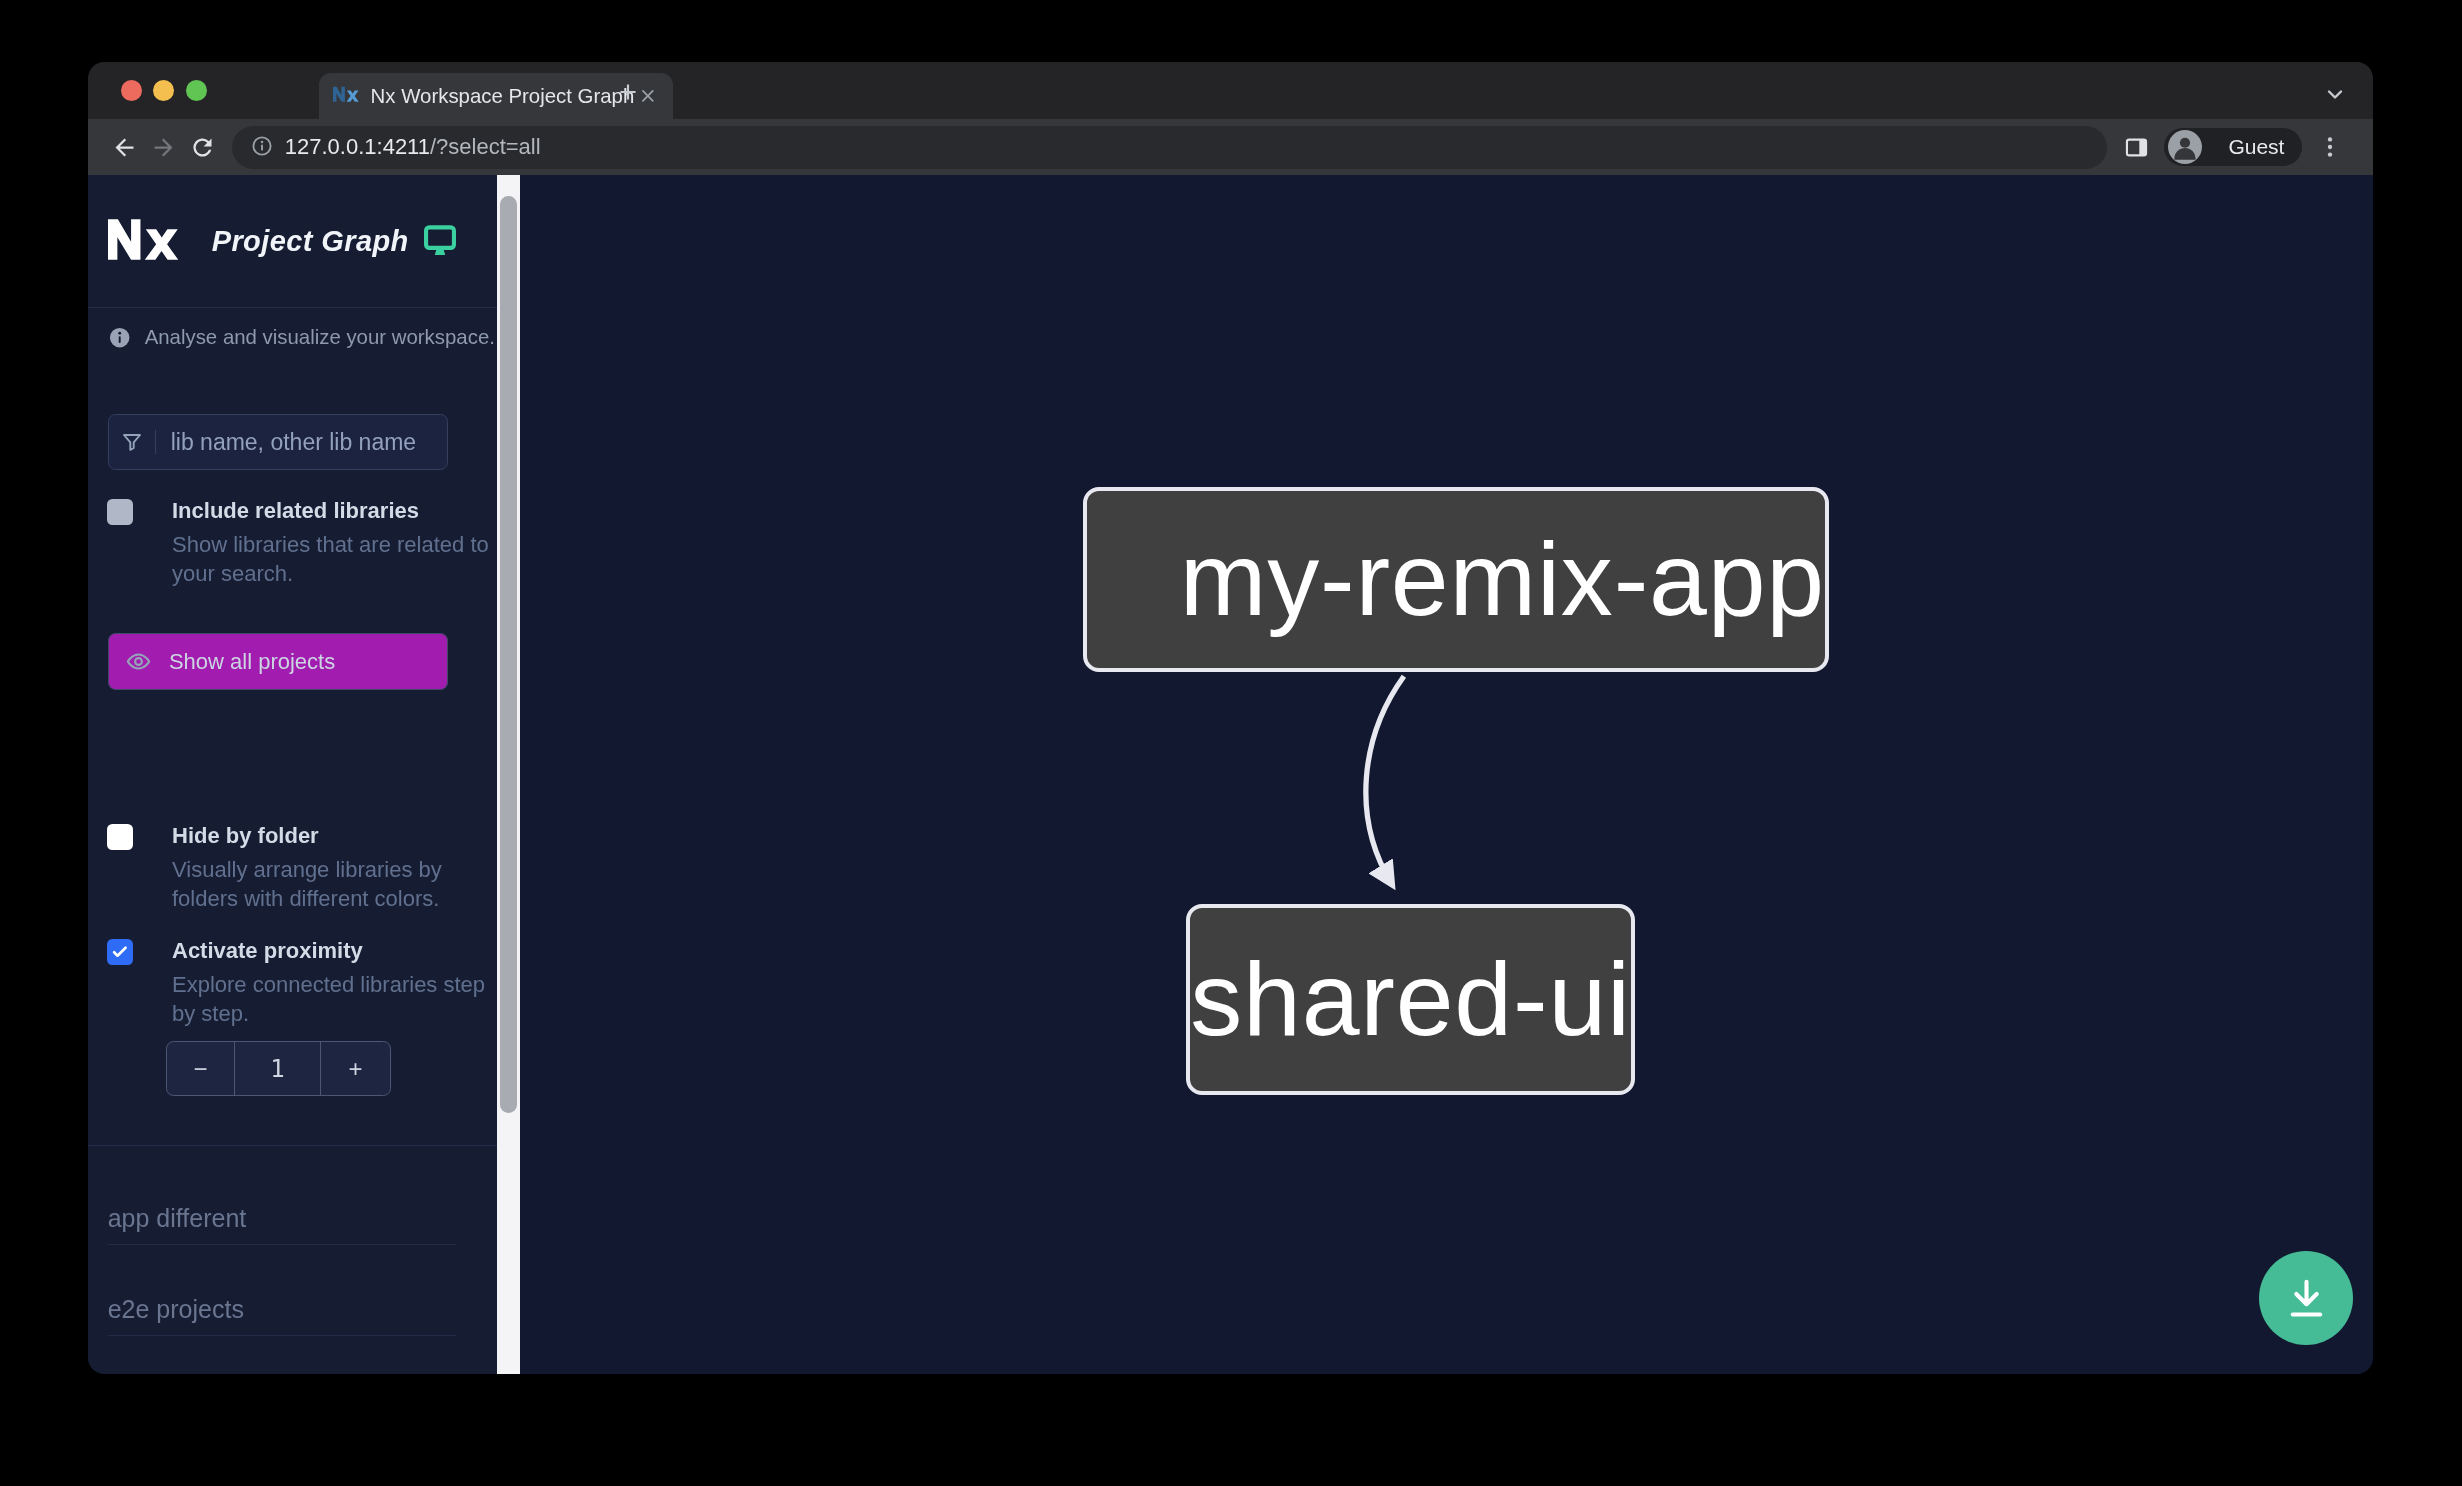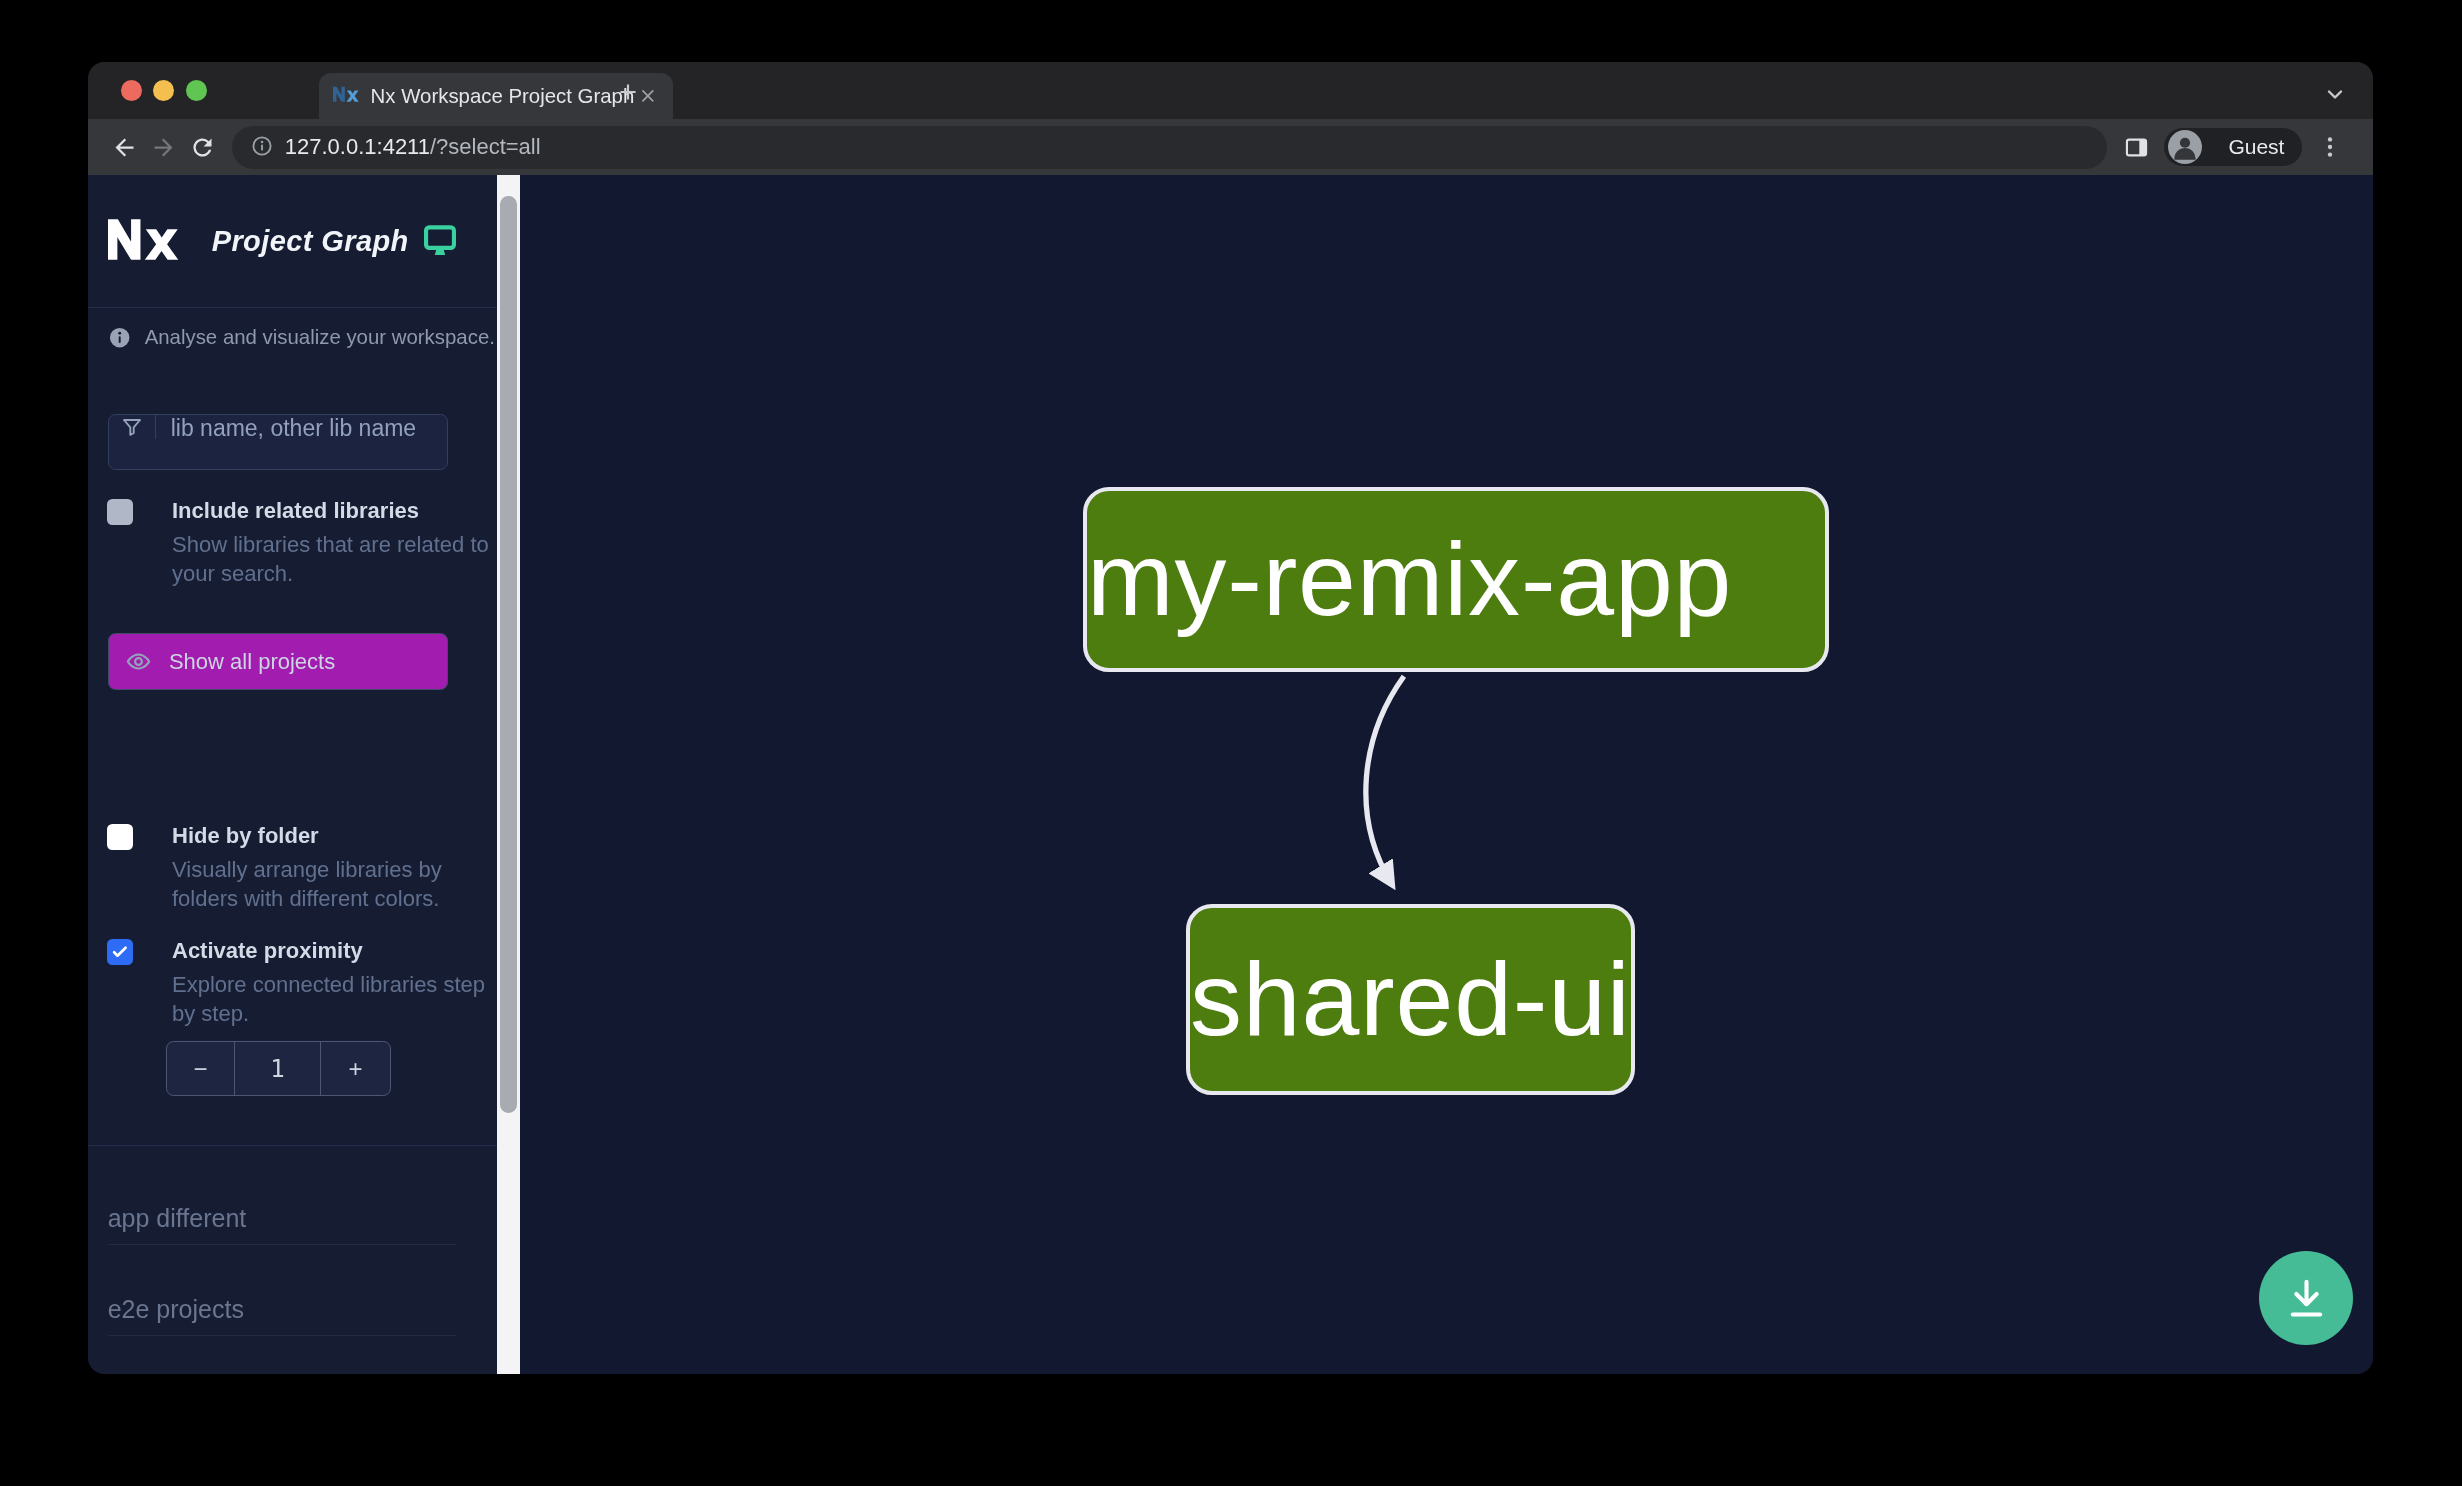--- a/index.html
+++ b/index.html
@@ -34,21 +34,21 @@
   .vscroll{position:relative;width:23px;background:#f4f4f6;flex:0 0 auto;}
   .vscroll .thumb{position:absolute;left:3px;top:21px;width:16.6px;height:917px;background:#a9abb2;border-radius:8.3px;}
   .canvas{position:relative;flex:1;background:#121830;overflow:hidden;}
 
   
   .sb-header{position:absolute;top:0;left:0;right:0;height:133px;border-bottom:1.5px solid #242e4b;display:flex;align-items:center;padding:0 38px 0 19.7px;font-style:italic;}
   .sb-title{margin-left:33px;font-size:29px;font-weight:700;color:#f1f5f9;letter-spacing:0.4px;}
   .sb-monitor{margin-left:auto;}
   .sb-tagline{position:absolute;top:151px;left:19.7px;display:flex;align-items:center;gap:13.6px;}
   .sb-tagline span{font-size:20.4px;color:#8e99ae;}
-  .filter{position:absolute;top:239px;left:19.7px;width:340px;height:56px;background:#1b2340;border:1.5px solid #333f5c;border-radius:7.6px;display:flex;align-items:flex-start;overflow:hidden;}
+  .filter{position:absolute;top:239px;left:19.7px;width:340px;height:56px;background:#1b2340;border:1.5px solid #333f5c;border-radius:7.6px;display:flex;align-items:center;overflow:hidden;}
   .filter-icon{width:47px;border-right:1.5px solid #333f5c;display:flex;align-items:center;justify-content:center;flex:0 0 auto;}
   .filter input{flex:1;background:transparent;border:none;outline:none;padding:0 15px;font-size:23px;color:#cbd5e1;min-width:0;}
   .filter input::placeholder{color:#93a1bd;opacity:1;}
 
   .cb-row{position:absolute;left:19px;display:flex;align-items:flex-start;}
   .cb{width:26px;height:26px;border-radius:5.3px;margin-top:1.5px;flex:0 0 auto;display:flex;align-items:center;justify-content:center;}
   .cb.gray{background:#b0b7c6;}
   .cb.white{background:#ffffff;}
   .cb.blue{background:#2e6cf6;}
   .cb-text{margin-left:39px;width:318px;}
@@ -63,21 +63,21 @@
   .step-dec{width:68px;border-right:1.5px solid #4b5773;}
   .step-val{flex:1;font-family:"DejaVu Sans Mono",monospace;}
   .step-inc{width:70px;border-left:1.5px solid #4b5773;}
 
   .sb-divider{position:absolute;top:970px;left:0;right:0;border-top:1.5px solid #232c48;}
   .sb-section{position:absolute;left:19.7px;width:348px;font-size:25px;color:#6a7590;padding-bottom:10.6px;border-bottom:1.5px solid #222b45;}
   .sb-section.a{top:1029px;} .sb-section.b{top:1120px;}
 
   
   .edge-svg{position:absolute;left:0;top:0;}
-  .gnode{position:absolute;background:#4d7c0f;border:4.5px solid #e8e9f0;border-radius:26px;display:flex;align-items:center;justify-content:flex-start;}
+  .gnode{position:absolute;background:#404040;border:4.5px solid #e8e9f0;border-radius:16px;display:flex;align-items:center;justify-content:flex-end;}
   .gnode span{font-size:104px;color:#ffffff;letter-spacing:0.8px;white-space:nowrap;}
   .node-a{left:563px;top:312px;width:746px;height:185px;}
   .node-b{left:666px;top:729px;width:449px;height:191px;}
   .fab{position:absolute;left:1739px;top:1076px;width:94px;height:94px;border-radius:50%;background:#46bc96;border:none;display:flex;align-items:center;justify-content:center;cursor:pointer;}
 </style>
 </head>
 <body>
 
 <div class="screen">
   <div class="window">

